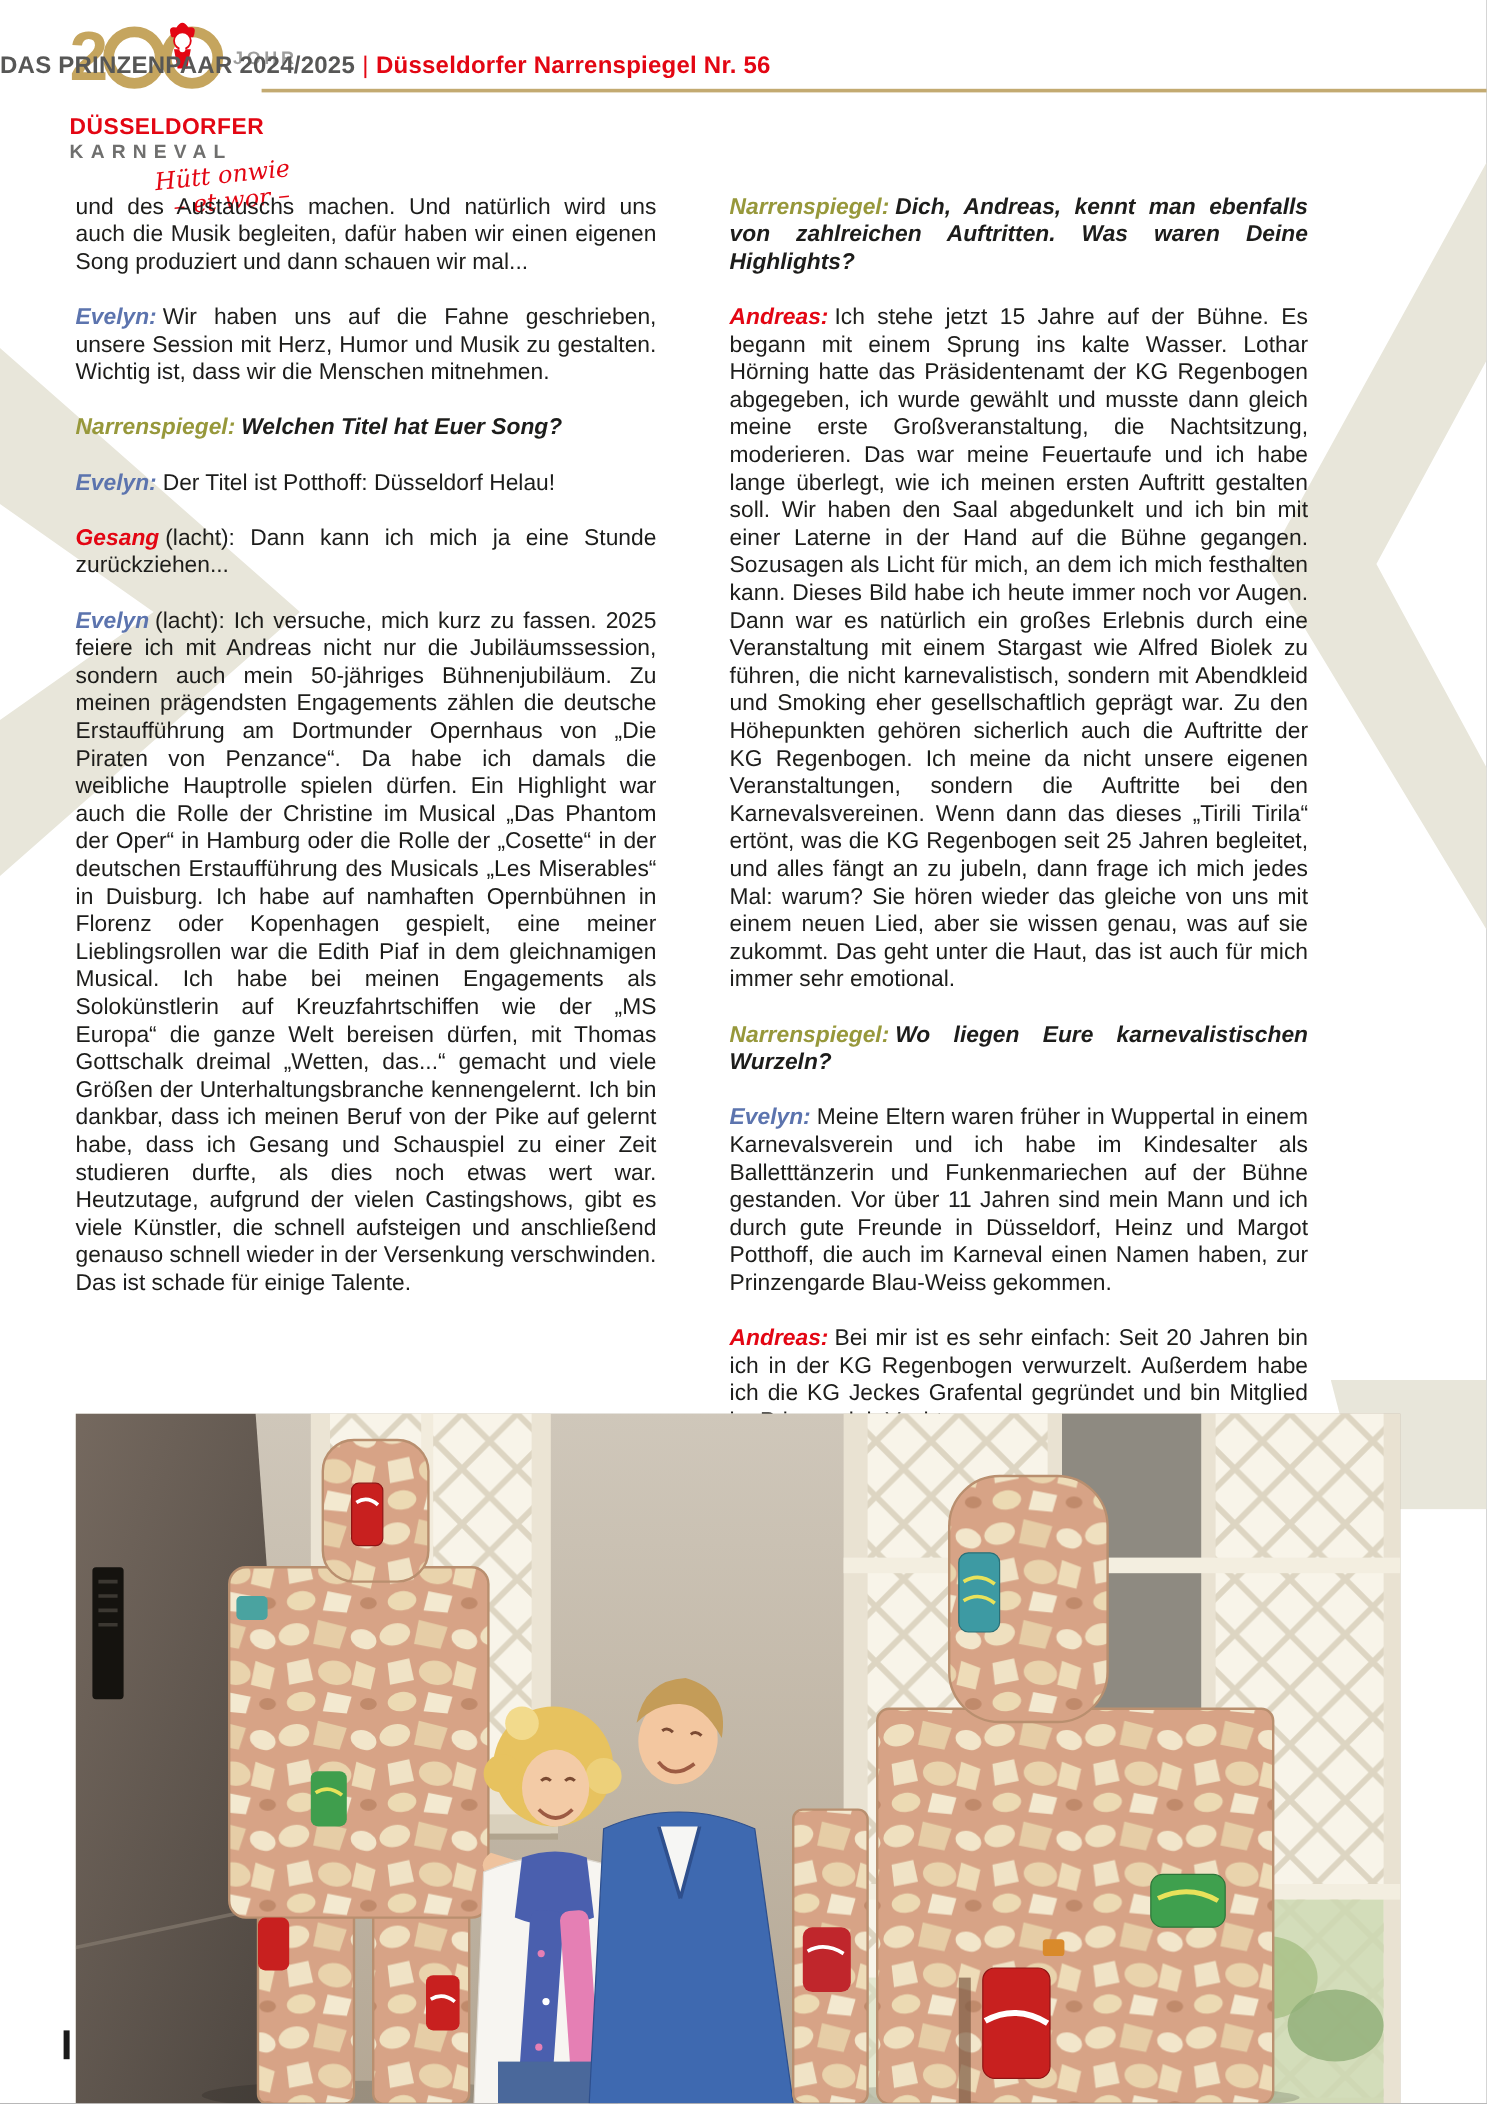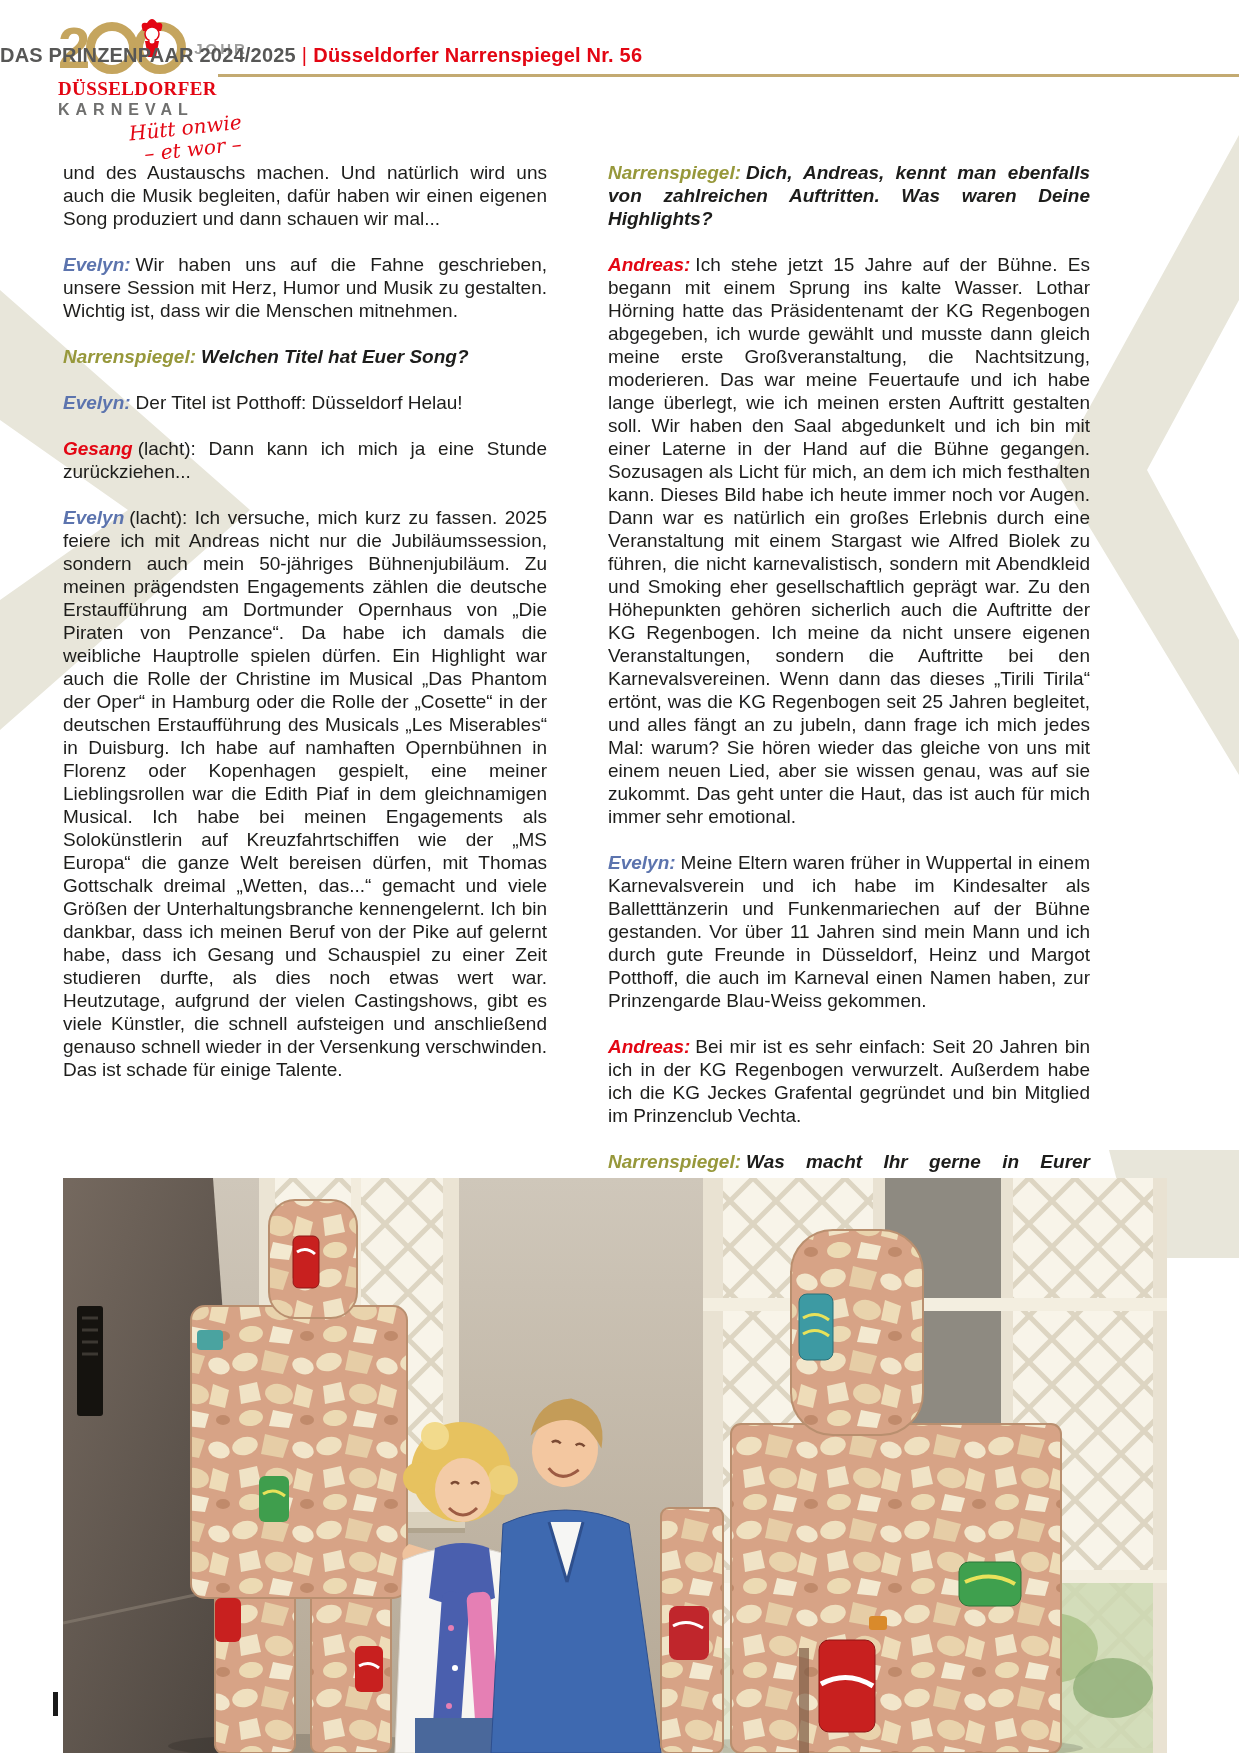--- a/index.html
+++ b/index.html
@@ -26,21 +26,21 @@
   .header-title .sep{color:#e30613;font-weight:normal;padding:0 6px;}
   .header-title .red{color:#e30613;}
   
   .logo{position:absolute;left:58px;top:22px;width:190px;z-index:2;}
   .logo-row1{display:flex;align-items:center;height:52px;}
   .logo-2{font-size:58px;font-weight:800;color:#c5a55e;line-height:48px;}
   .ring{width:34px;height:34px;border:9px solid #c5a55e;border-radius:50%;margin-left:-4px;}
   .ring.r2{position:relative;}
   .jester{position:absolute;left:-6px;top:-14px;width:30px;height:42px;}
   .logo-johr{color:#9d9d9c;font-size:15px;letter-spacing:3px;margin-left:8px;font-weight:bold;}
-  .logo-duesseldorfer{color:#e30613;font-weight:800;font-size:19px;letter-spacing:.4px;margin-top:4px;font-family:Liberation Serif, serif;}
+  .logo-duesseldorfer{color:#e30613;font-weight:800;font-size:19px;letter-spacing:.4px;margin-top:22px;}
   .logo-karneval{color:#6f6f6e;font-weight:bold;font-size:16px;letter-spacing:6px;margin-top:1px;}
   .logo-script{font-family:"DejaVu Serif","Liberation Serif",serif;font-style:italic;
     color:#e30613;font-size:20px;line-height:20px;text-align:right;transform:rotate(-6deg);
     margin-top:2px;padding-right:6px;}
   
   .col{position:absolute;top:161px;width:484px;z-index:2;
     font-size:19px;line-height:23px;text-align:justify;}
   .col-left{left:63px;}
   .col-right{left:568px;width:482px;margin-left:40px;}
   .col p{margin:0 0 23px 0;}
@@ -95,20 +95,21 @@
     <p><span class="spk evelyn">Evelyn:</span><span>Wir haben uns auf die Fahne geschrieben, unsere Session mit Herz, Humor und Musik zu gestalten. Wichtig ist, dass wir die Menschen mitnehmen.</span></p>
     <p class="q"><span class="spk narren">Narrenspiegel:</span><span>Welchen Titel hat Euer Song?</span></p>
     <p><span class="spk evelyn">Evelyn:</span><span>Der Titel ist Potthoff: Düsseldorf Helau!</span></p>
     <p><span class="spk andreas">Gesang</span><span>(lacht): Dann kann ich mich ja eine Stunde zurückziehen...</span></p>
     <p><span class="spk evelyn">Evelyn</span><span>(lacht): Ich versuche, mich kurz zu fassen. 2025 feiere ich mit Andreas nicht nur die Jubiläumssession, sondern auch mein 50-jähriges Bühnenjubiläum. Zu meinen prägendsten Engagements zählen die deutsche Erstaufführung am Dortmunder Opernhaus von „Die Piraten von Penzance“. Da habe ich damals die weibliche Hauptrolle spielen dürfen. Ein Highlight war auch die Rolle der Christine im Musical „Das Phantom der Oper“ in Hamburg oder die Rolle der „Cosette“ in der deutschen Erstaufführung des Musicals „Les Miserables“ in Duisburg. Ich habe auf namhaften Opernbühnen in Florenz oder Kopenhagen gespielt, eine meiner Lieblingsrollen war die Edith Piaf in dem gleichnamigen Musical. Ich habe bei meinen Engagements als Solokünstlerin auf Kreuzfahrtschiffen wie der „MS Europa“ die ganze Welt bereisen dürfen, mit Thomas Gottschalk dreimal „Wetten, das...“ gemacht und viele Größen der Unterhaltungsbranche kennengelernt. Ich bin dankbar, dass ich meinen Beruf von der Pike auf gelernt habe, dass ich Gesang und Schauspiel zu einer Zeit studieren durfte, als dies noch etwas wert war. Heutzutage, aufgrund der vielen Castingshows, gibt es viele Künstler, die schnell aufsteigen und anschließend genauso schnell wieder in der Versenkung verschwinden. Das ist schade für einige Talente.</span></p>
   </div>
 
   <div class="col col-right">
     <p class="q"><span class="spk narren">Narrenspiegel:</span><span>Dich, Andreas, kennt man ebenfalls von zahlreichen Auftritten. Was waren Deine Highlights?</span></p>
     <p><span class="spk andreas">Andreas:</span><span>Ich stehe jetzt 15 Jahre auf der Bühne. Es begann mit einem Sprung ins kalte Wasser. Lothar Hörning hatte das Präsidentenamt der KG Regenbogen abgegeben, ich wurde gewählt und musste dann gleich meine erste Großveranstaltung, die Nachtsitzung, moderieren. Das war meine Feuertaufe und ich habe lange überlegt, wie ich meinen ersten Auftritt gestalten soll. Wir haben den Saal abgedunkelt und ich bin mit einer Laterne in der Hand auf die Bühne gegangen. Sozusagen als Licht für mich, an dem ich mich festhalten kann. Dieses Bild habe ich heute immer noch vor Augen. Dann war es natürlich ein großes Erlebnis durch eine Veranstaltung mit einem Stargast wie Alfred Biolek zu führen, die nicht karnevalistisch, sondern mit Abendkleid und Smoking eher gesellschaftlich geprägt war. Zu den Höhepunkten gehören sicherlich auch die Auftritte der KG Regenbogen. Ich meine da nicht unsere eigenen Veranstaltungen, sondern die Auftritte bei den Karnevalsvereinen. Wenn dann das dieses „Tirili Tirila“ ertönt, was die KG Regenbogen seit 25 Jahren begleitet, und alles fängt an zu jubeln, dann frage ich mich jedes Mal: warum? Sie hören wieder das gleiche von uns mit einem neuen Lied, aber sie wissen genau, was auf sie zukommt. Das geht unter die Haut, das ist auch für mich immer sehr emotional.</span></p>
+    <p class="q"><span class="spk narren">Narrenspiegel:</span><span>Wo liegen Eure karnevalistischen Wurzeln?</span></p>
     <p><span class="spk evelyn">Evelyn:</span><span>Meine Eltern waren früher in Wuppertal in einem Karnevalsverein und ich habe im Kindesalter als Balletttänzerin und Funkenmariechen auf der Bühne gestanden. Vor über 11 Jahren sind mein Mann und ich durch gute Freunde in Düsseldorf, Heinz und Margot Potthoff, die auch im Karneval einen Namen haben, zur Prinzengarde Blau-Weiss gekommen.</span></p>
     <p><span class="spk andreas">Andreas:</span><span>Bei mir ist es sehr einfach: Seit 20 Jahren bin ich in der KG Regenbogen verwurzelt. Außerdem habe ich die KG Jeckes Grafental gegründet und bin Mitglied im Prinzenclub Vechta.</span></p>
     <p class="q"><span class="spk narren">Narrenspiegel:</span><span>Was macht Ihr gerne in Eurer Freizeit?</span></p>
   </div>
 
   <div class="photo">
     <svg viewBox="0 0 1104 575" preserveAspectRatio="none">
       <defs>
         <linearGradient id="wallG" x1="0" y1="0" x2="0" y2="1">
           <stop offset="0" stop-color="#cfc7ba"></stop>

